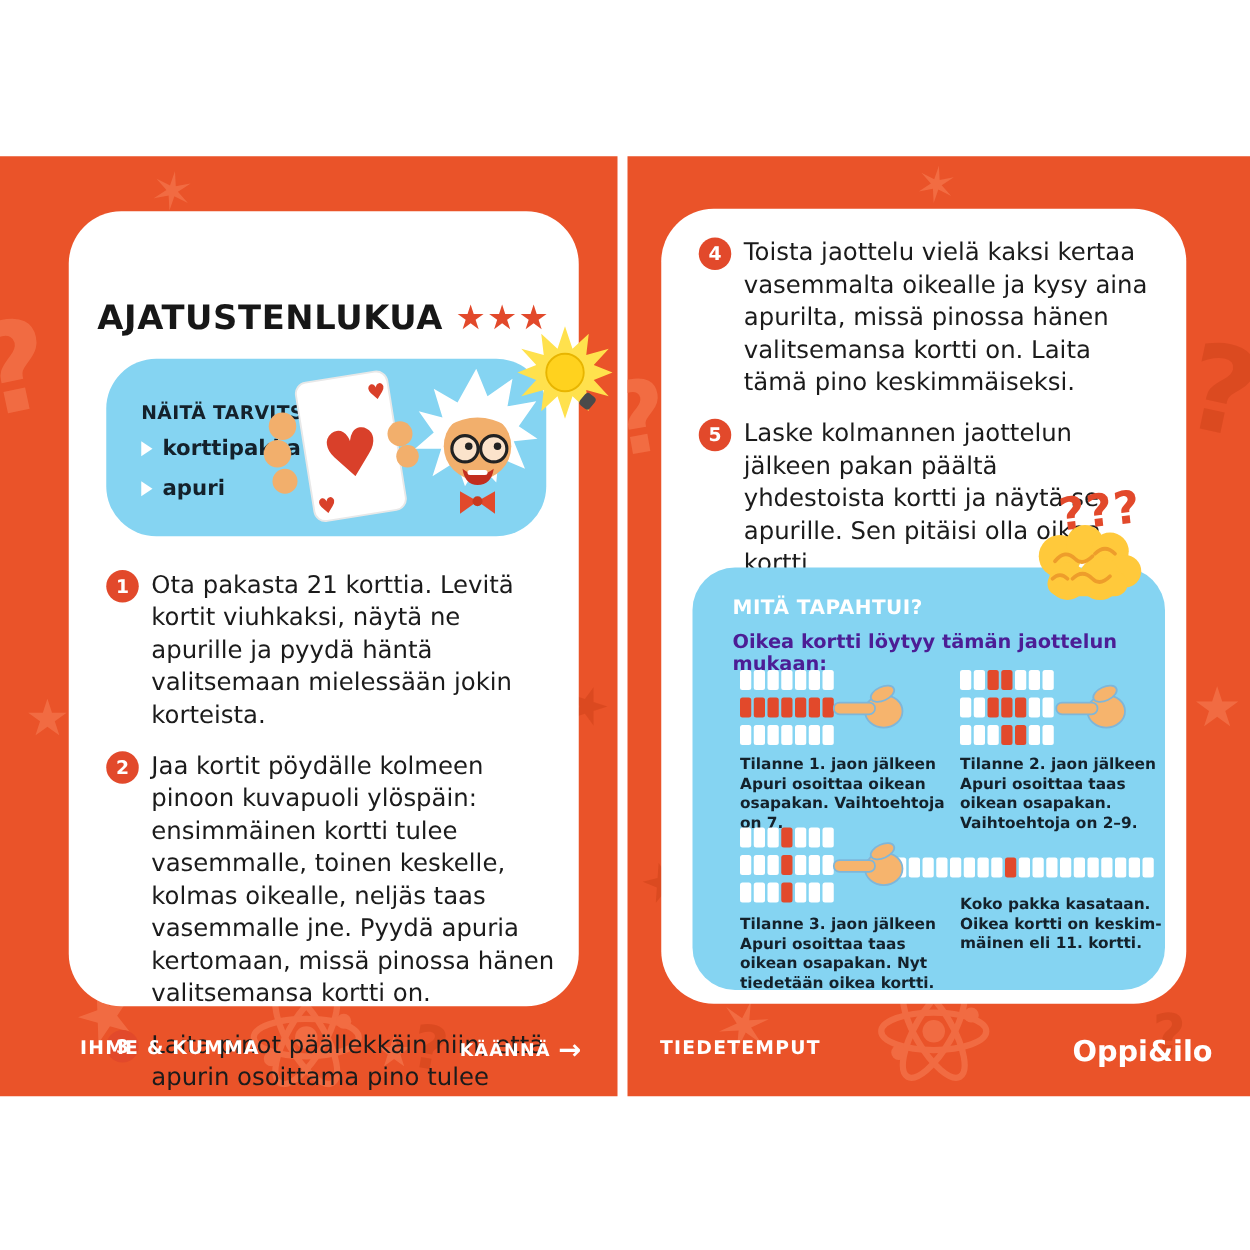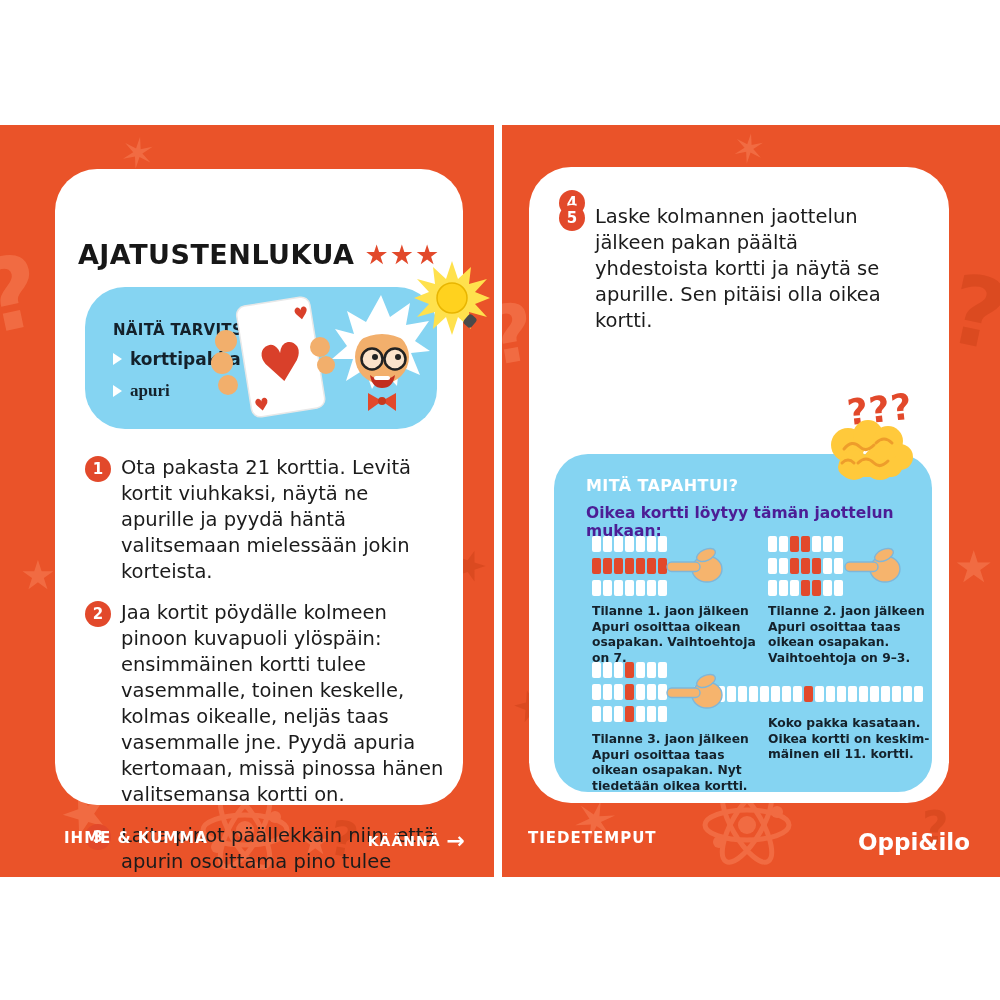--- a/index.html
+++ b/index.html
@@ -106,21 +106,21 @@
         <span class="title">AJATUSTENLUKUA</span>
         <span class="stars">★★★</span>
       </div>
 
       <div class="needs-box">
         <div class="needs-head">NÄITÄ TARVITSET:</div>
         <div class="needs-item" style="top:62px;">
           <span class="tri"></span>
           <span>korttipakka</span>
         </div>
-        <div class="needs-item" style="top:94px;font-family:Liberation Serif, serif;">
+        <div class="needs-item" style="top:94px;">
           <span class="tri"></span>
           <span>apuri</span>
         </div>
 
         <svg class="needs-illu" width="235" height="140" viewBox="0 0 235 140">
 
           <circle cx="30" cy="52" r="11" fill="#F2AF6C"></circle>
           <circle cx="26" cy="74" r="11" fill="#F2AF6C"></circle>
           <circle cx="32" cy="96" r="10" fill="#F2AF6C"></circle>
 
@@ -198,20 +198,21 @@
         <circle cx="50" cy="45" r="9" fill="#F4744B"></circle>
         <circle cx="80" cy="32" r="6" fill="#F4744B"></circle>
         <circle cx="22" cy="62" r="6" fill="#F4744B"></circle>
       </svg>
     </div>
 
     <div class="card card-right">
       <div class="steps steps-right">
         <div class="step">
           <span class="step-num">4</span>
+          <span class="step-text">Toista jaottelu vielä kaksi kertaa vasemmalta oikealle ja kysy aina apurilta, missä pinossa hänen valitsemansa kortti on. Laita tämä pino keskimmäiseksi.</span>
         </div>
         <div class="step" style="margin-top:4px;">
           <span class="step-num">5</span>
           <span class="step-text" style="display:block;width:300px;">Laske kolmannen jaottelun jälkeen pakan päältä yhdestoista kortti ja näytä se apurille. Sen pitäisi olla oikea kortti.</span>
         </div>
       </div>
 
       <div class="qmarks">???</div>
 
       <svg class="brain" width="92" height="66" viewBox="0 0 92 66">
@@ -308,21 +309,21 @@
           </div>
         <svg class="hand" style="left:290px;top:92px;" width="58" height="40" viewBox="0 0 58 40">
           <g fill="#F6B46D" stroke="#7FB6D9" stroke-width="1.4">
             <ellipse cx="41" cy="23" rx="15" ry="13"></ellipse>
             <rect x="1" y="16" width="33" height="9.5" rx="4.7"></rect>
             <ellipse cx="40" cy="9" rx="10" ry="5.5" transform="rotate(-24 40 9)"></ellipse>
           </g>
         </svg>
         <div class="cap" style="left:214px;top:150px;">
           <b>Tilanne 2. jaon jälkeen</b>
-          <span>Apuri osoittaa taas oikean osa­pakan. Vaihtoehtoja on 9–3.</span>
+          <span>Apuri osoittaa taas oikean osa­pakan. Vaihtoehtoja on 2–9.</span>
         </div>
 
         <div class="diagram" style="left:38px;top:208px;">
             <div class="card-row">
               <span class="mini-card"></span>
               <span class="mini-card"></span>
               <span class="mini-card"></span>
               <span class="mini-card red"></span>
               <span class="mini-card"></span>
               <span class="mini-card"></span>

